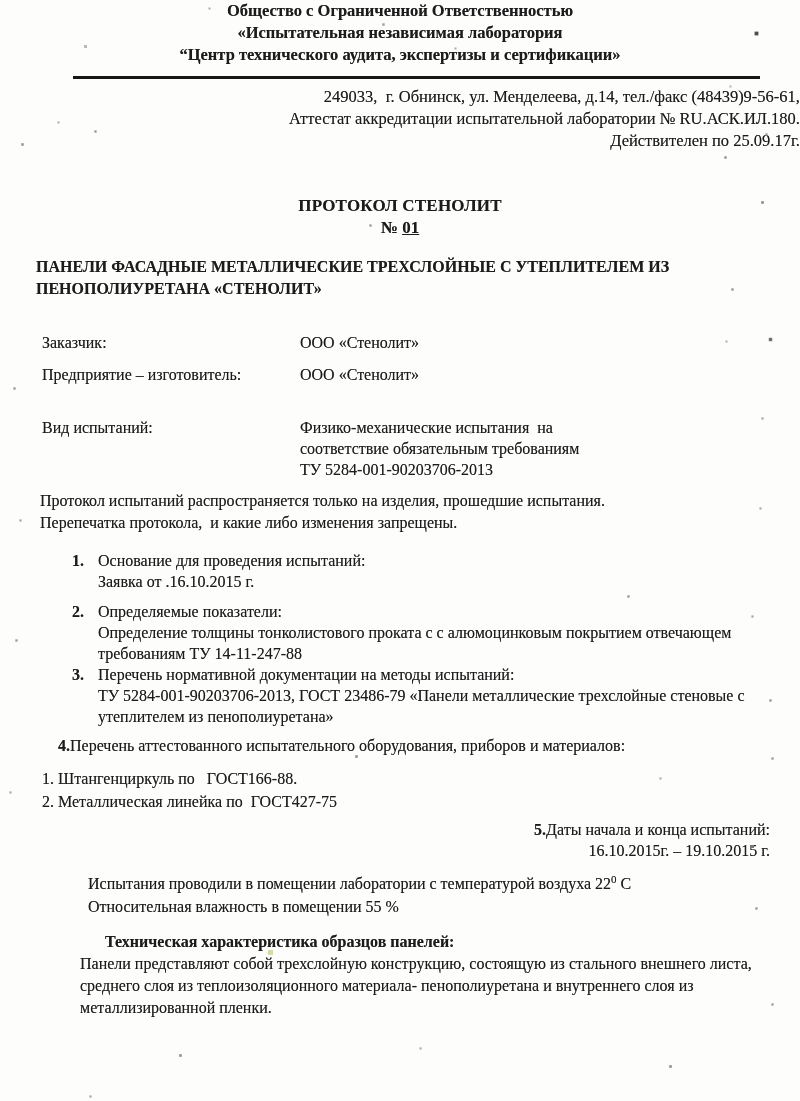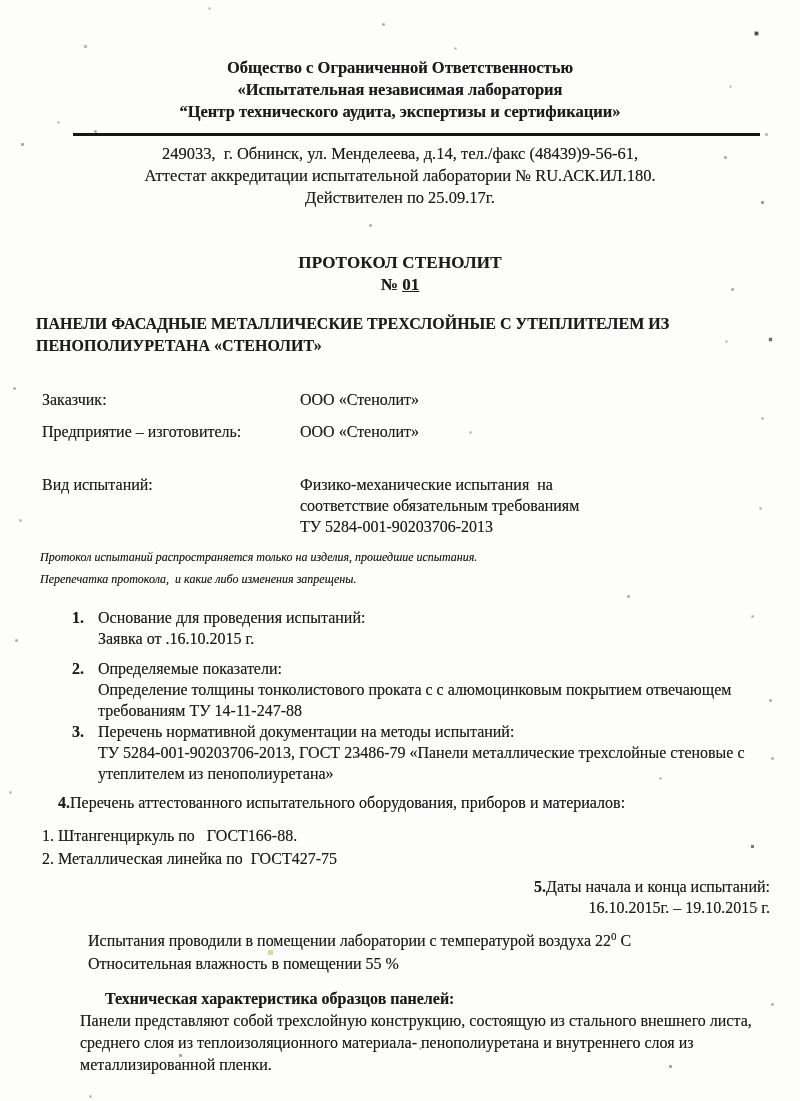--- a/index.html
+++ b/index.html
@@ -11,40 +11,40 @@
     font-family:"Liberation Serif","DejaVu Serif",serif;
     font-size:16px; line-height:21px;
     color:#1c1c1c;
     overflow:hidden;
     text-shadow:0 0 0.5px rgba(30,30,30,0.55);
   }
   .pre { white-space:pre-wrap; }
   .b { font-weight:bold; }
 
   
-  .org { padding-top:57px; text-align:center; font-weight:bold; line-height:22px; font-size:16.5px; }
+  .org { text-align:center; font-weight:bold; line-height:22px; font-size:16.5px; }
   .rule { border:none; border-top:3px solid #161616; width:687px; margin:10px 0 0 73px; }
-  .addr { margin-top:7px; text-align:center; line-height:22px; font-size:16.5px; }
+  .addr { margin-top:7px; text-align:right; line-height:22px; font-size:16.5px; }
 
   
   .doc-title { margin-top:43px; text-align:center; font-weight:bold; font-size:17px; line-height:22px; letter-spacing:0.2px; }
   .doc-num { text-align:center; font-weight:bold; font-size:17px; line-height:22px; }
   .doc-num .u { text-decoration:underline; }
   .subject { margin-top:17px; text-align:left; font-weight:bold; font-size:16px; line-height:22px;padding-left:36px; }
 
   
   .fields { margin:32px 30px 0 42px; }
   .field-row { display:flex; }
   .field-label { width:258px; flex:none; }
   .field-value { flex:1; line-height:21px; }
   .row-customer { margin-bottom:11px; }
   .row-manufacturer { margin-bottom:32px; }
 
   
-  .disclaimer { margin:10px 30px 0 40px; font-style:italic; font-size:12px; line-height:21.5px; }
+  .disclaimer { margin:10px 30px 0 40px; font-size:16px; line-height:21.5px; }
 
   
   .items { margin:17px 28px 0 72px; }
   .item { display:flex; }
   .item-1 { margin-bottom:9px; }
   .item-num { width:26px; flex:none; font-weight:bold; }
   .item-text { flex:1; }
 
   
   .sec4 { margin:8px 30px 0 58px; }

